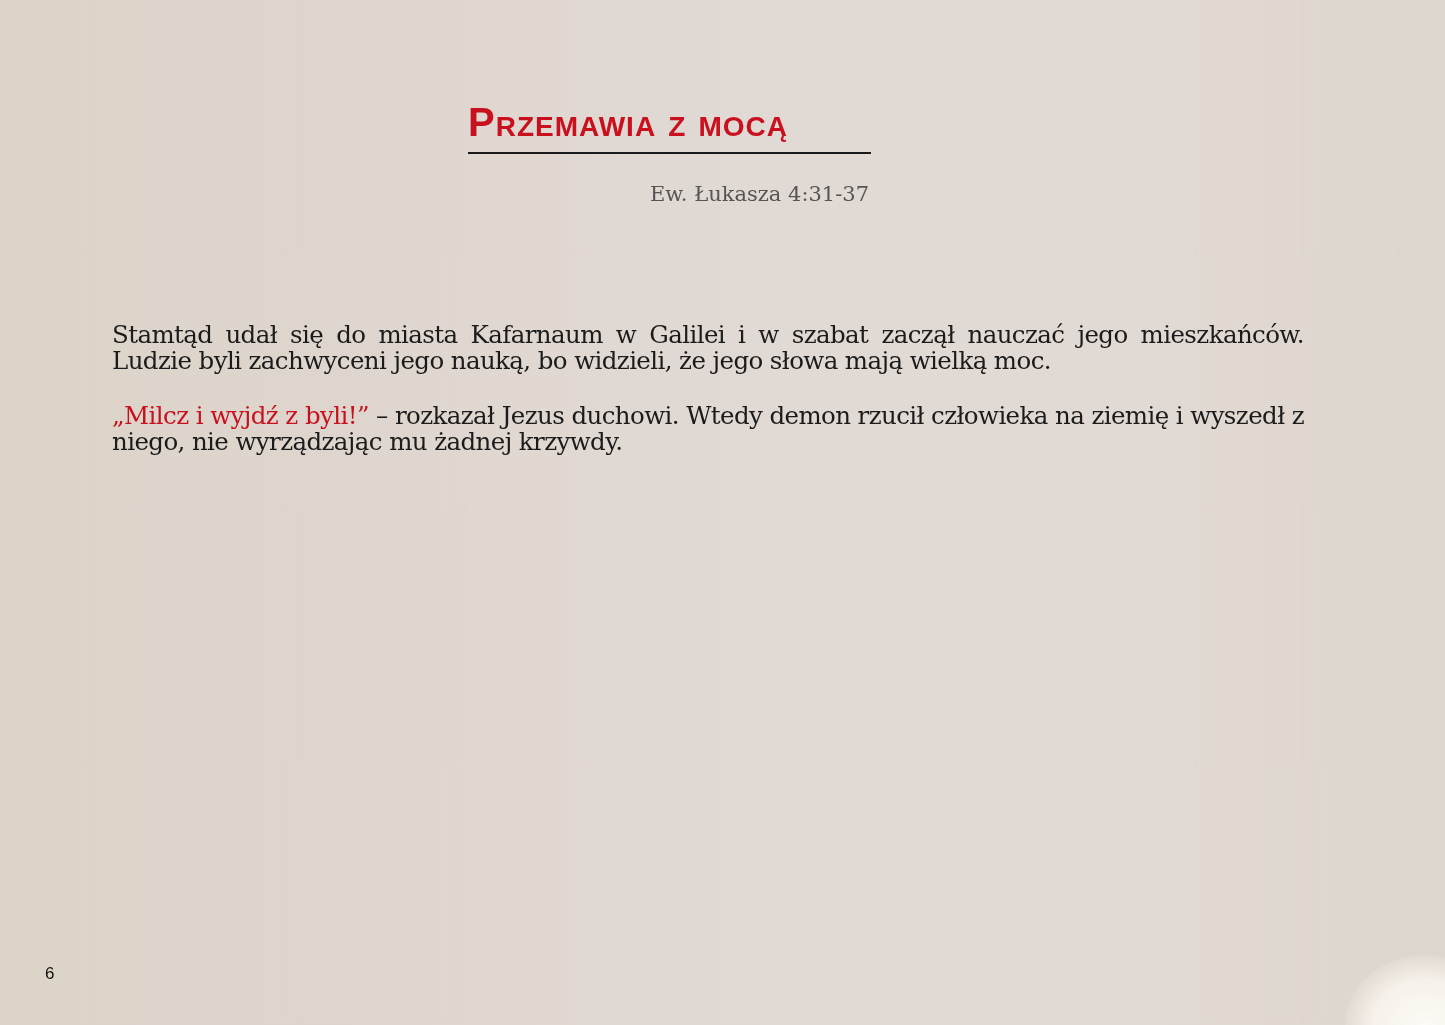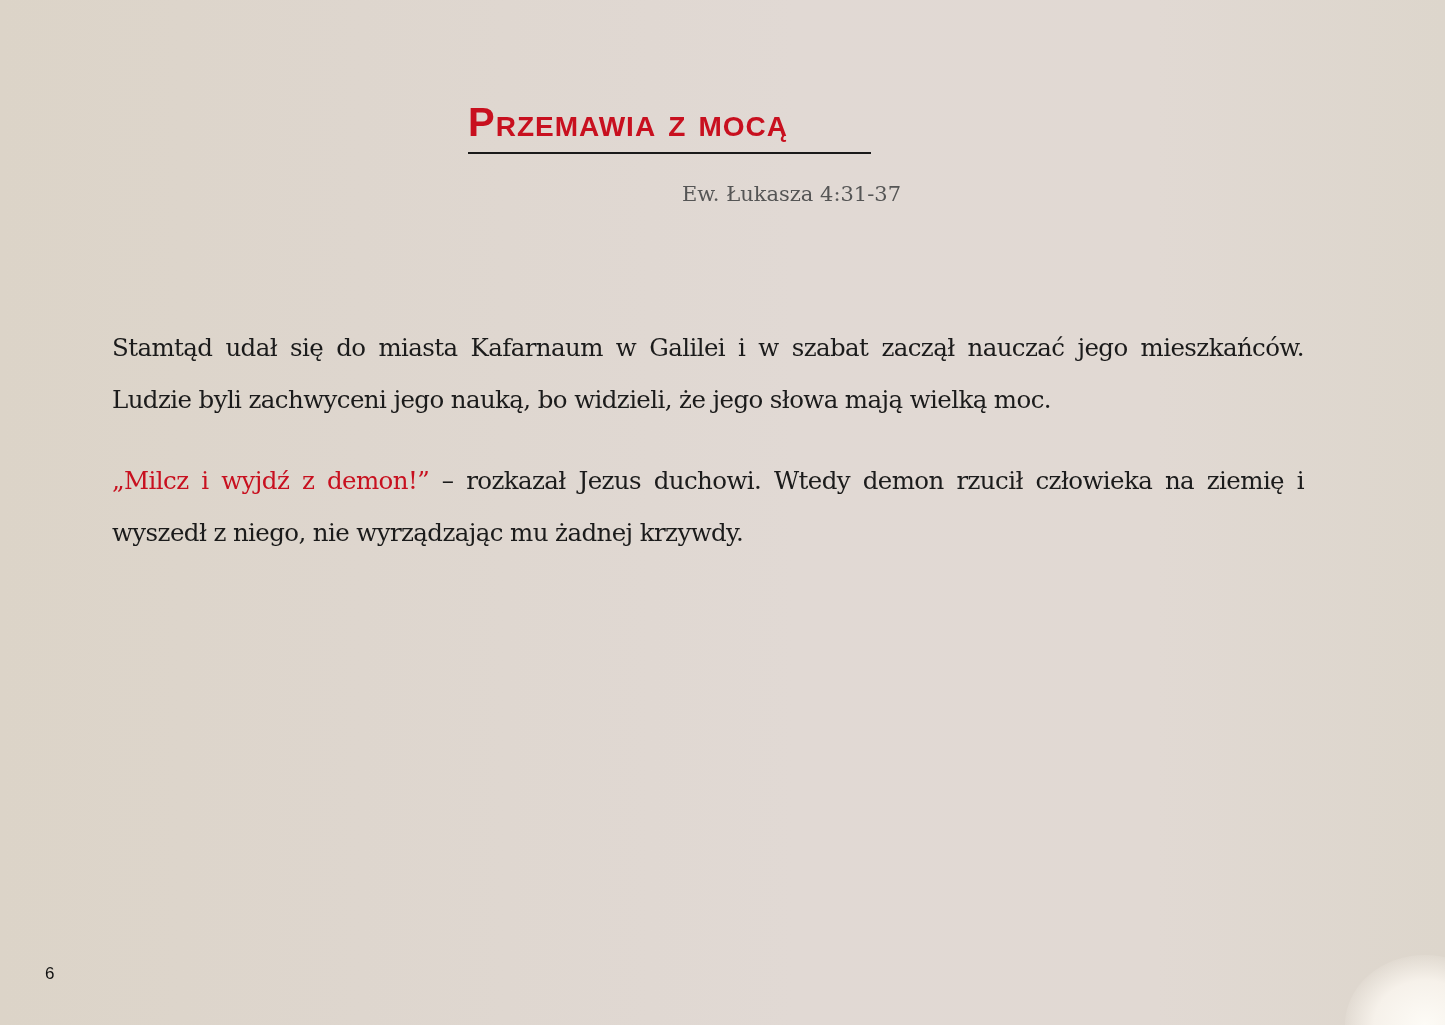--- a/index.html
+++ b/index.html
@@ -44,37 +44,37 @@
       white-space: nowrap;
     }
     .title-rule {
       height: 2px;
       background: #1a1a1a;
       margin-top: 4px;
       width: 403px;
     }
     .reference {
       position: absolute;
-      left: 592px;
+      left: 560px;
       width: 309px;
       top: 182px;
       text-align: right;
       color: #555;
       font-size: 21px;
       font-family: "DejaVu Serif", serif;
       white-space: nowrap;
     }
     .body-text {
       position: absolute;
       left: 112px;
       top: 322px;
       width: 1192px;
       color: #1b1b1b;
       font-size: 24.5px;
-      line-height: 52px;
+      line-height: 26px;
       text-align: justify;
       font-family: "DejaVu Serif", serif;
       letter-spacing: -0.6px;
     }
     .body-text p {
       margin: 0 0 29px 0;
     }
     .red {
       color: #c8101f;
     }
@@ -95,17 +95,17 @@
 
   <div class="title-block">
     <h1 class="title">Przemawia z mocą</h1>
     <div class="title-rule"></div>
   </div>
 
   <div class="reference">Ew. Łukasza 4:31-37</div>
 
   <div class="body-text">
     <p>Stamtąd udał się do miasta Kafarnaum w Galilei i w szabat zaczął nauczać jego mieszkańców. Ludzie byli zachwyceni jego nauką, bo widzieli, że jego słowa mają wielką moc.</p>
-    <p><span class="red">„Milcz i wyjdź z demon!”</span><span> – rozkazał Jezus duchowi. Wtedy demon rzucił człowieka na ziemię i wyszedł z niego, nie wyrządzając mu żadnej krzywdy.</span></p>
+    <p><span class="red">„Milcz i wyjdź z byli!”</span><span> – rozkazał Jezus duchowi. Wtedy demon rzucił człowieka na ziemię i wyszedł z niego, nie wyrządzając mu żadnej krzywdy.</span></p>
   </div>
 
   <div class="page-number">6</div>
 </div>
 
 </body></html>

